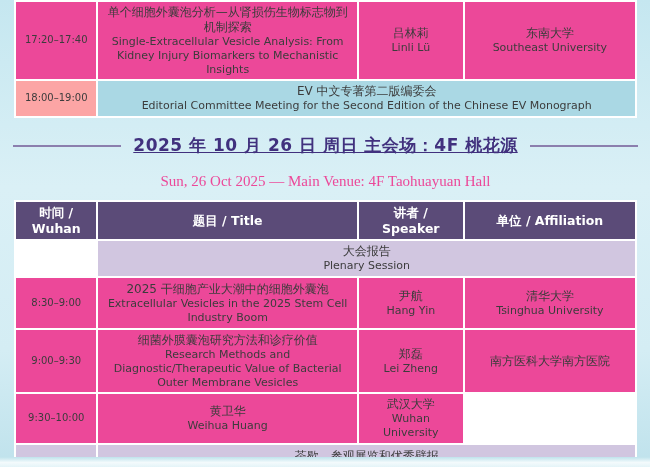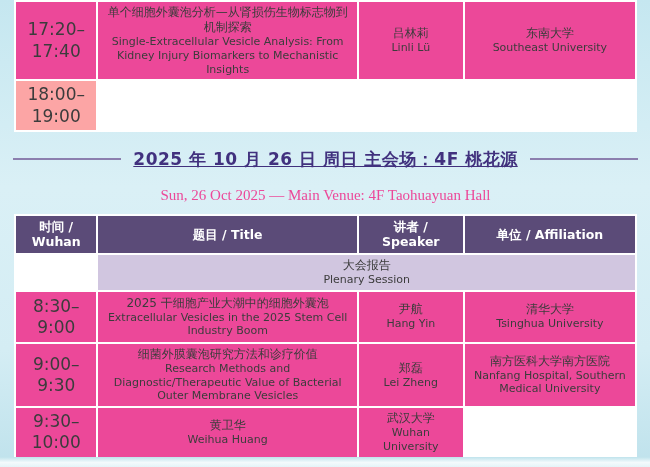--- a/index.html
+++ b/index.html
@@ -15,21 +15,21 @@
   
   .tbl { background:#ffffff; padding:2px; display:flex; flex-direction:column; gap:2px; }
   .row { display:grid; grid-template-columns:13% 1fr 16.8% 27.5%; gap:2px; }
   .cell {
     display:flex; flex-direction:column; justify-content:center; align-items:center;
     text-align:center; padding:3px 6px; line-height:1.25;
   }
   .span3 { grid-column:2 / span 3; }
   .cn { font-size:12px; }
   .en { font-size:11px; }
-  .time { font-size:17px; }
+  .time { font-size:10px; }
 
   .bg-gray { background:#ec4899; }
   .bg-teal-time { background:#fca5a5; }
   .bg-teal { background:#aad8e4; }
   .bg-lav { background:#d1c6e0; }
 
   .top-tbl { margin-top:0; }
   .top-tbl .r1 .cell { min-height:52px; }
   .top-tbl .r2 .cell { min-height:34px; }
 
@@ -79,20 +79,24 @@
           <div class="cn">吕林莉</div>
           <div class="en">Linli Lü</div>
         </div>
         <div class="cell bg-gray">
           <div class="cn">东南大学</div>
           <div class="en">Southeast University</div>
         </div>
       </div>
       <div class="row r2">
         <div class="cell bg-teal-time time">18:00–19:00</div>
+        <div class="cell bg-teal span3">
+          <div class="cn">EV 中文专著第二版编委会</div>
+          <div class="en">Editorial Committee Meeting for the Second Edition of the Chinese EV Monograph</div>
+        </div>
       </div>
     </div>
 
     <div class="section-head">
       <div class="title-line">
         <span class="rule"></span>
         <span class="title-cn">2025 年 10 月 26 日 周日  主会场：4F 桃花源</span>
         <span class="rule"></span>
       </div>
       <div class="title-en">Sun, 26 Oct 2025 — Main Venue: 4F Taohuayuan Hall</div>
@@ -134,21 +138,20 @@
         <div class="cell bg-gray">
           <div class="cn">细菌外膜囊泡研究方法和诊疗价值</div>
           <div class="en">Research Methods and Diagnostic/Therapeutic Value of Bacterial Outer Membrane Vesicles</div>
         </div>
         <div class="cell bg-gray">
           <div class="cn">郑磊</div>
           <div class="en">Lei Zheng</div>
         </div>
         <div class="cell bg-gray">
           <div class="cn">南方医科大学南方医院</div>
-          <div class="en">Nanfang Hospital, Southern Medical University</div>
         </div>
       </div>
 
       <div class="row talk-c">
         <div class="cell bg-gray time">9:30–10:00</div>
         <div class="cell bg-gray">
           <div class="cn">黄卫华</div>
           <div class="en">Weihua Huang</div>
         </div>
         <div class="cell bg-gray">

